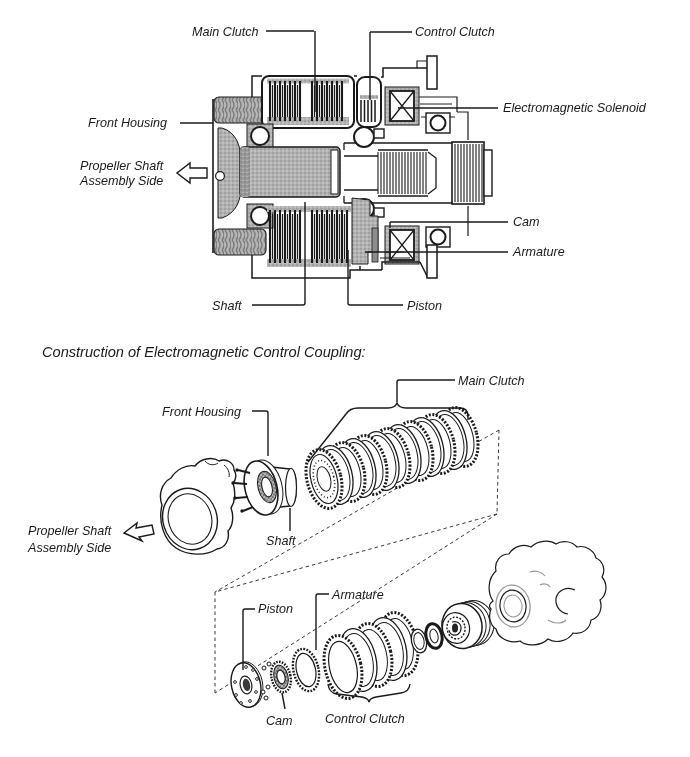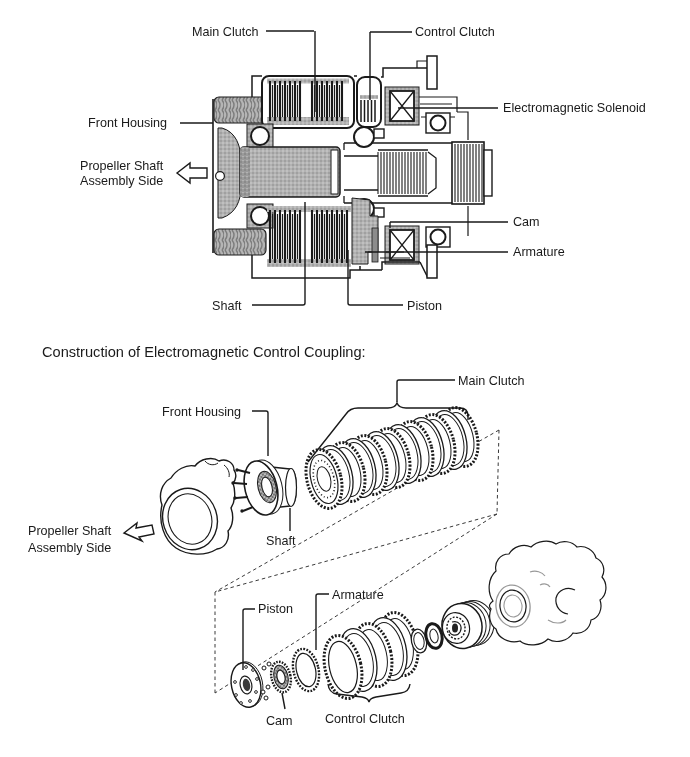--- a/index.html
+++ b/index.html
@@ -1,16 +1,16 @@
 <!DOCTYPE html>
 <html><head>
 <meta charset="utf-8">
 <style>
   html,body{margin:0;padding:0;background:#fff;}
-  .page{position:relative;width:690px;height:757px;background:#fff;overflow:hidden;}
+  .page{position:relative;width:690px;height:757px;background:#fff;overflow:hidden;font-style:italic;}
   svg{display:block;}
   text{font-family:"Liberation Sans","DejaVu Sans",sans-serif;fill:#1a1a1a;}
   .lbl{font-size:12.6px;}
   .title{font-size:14.6px;}
   .ink{stroke:#1a1a1a;fill:none;}
   .dash{stroke:#3a3a3a;stroke-width:1;fill:none;stroke-dasharray:3.5 3;}
   .lead{stroke:#1a1a1a;stroke-width:1.4;fill:none;}
 </style>
 </head>
 <body>

